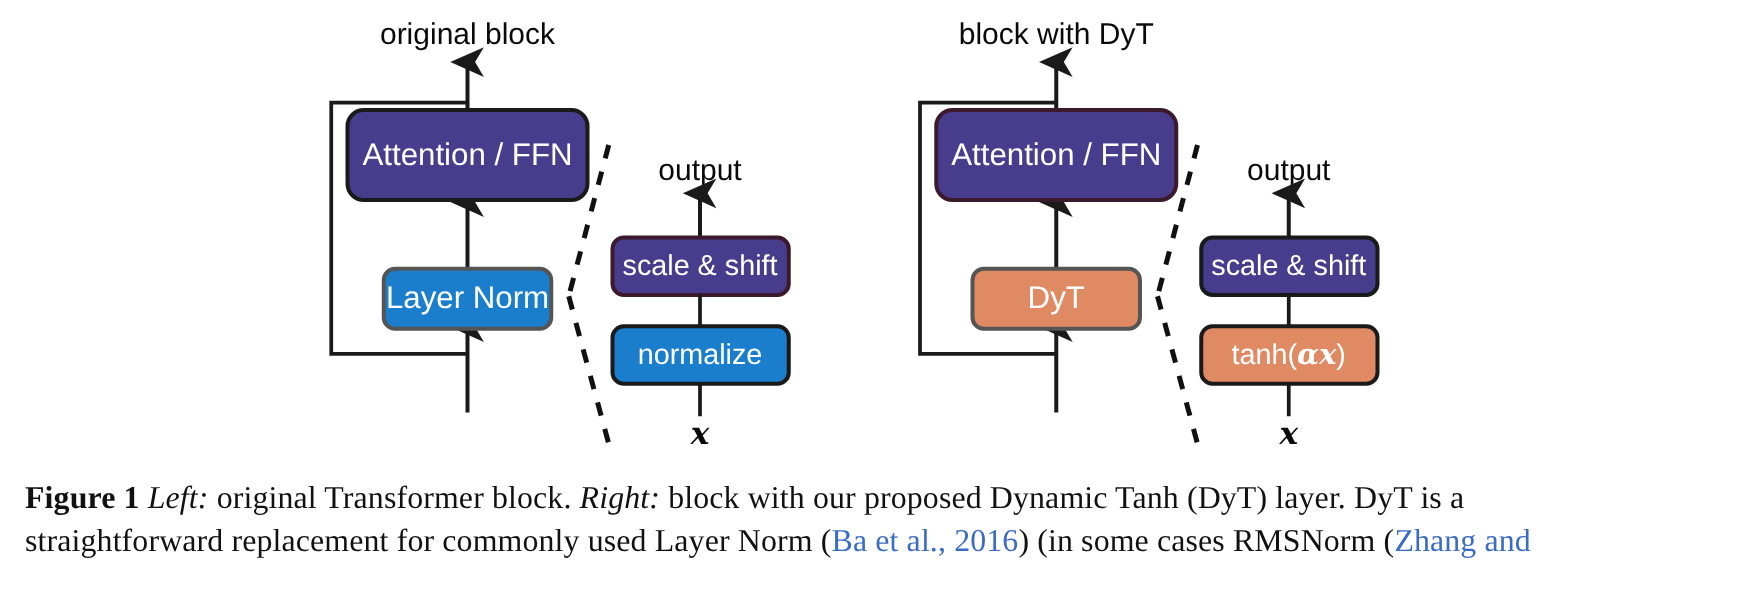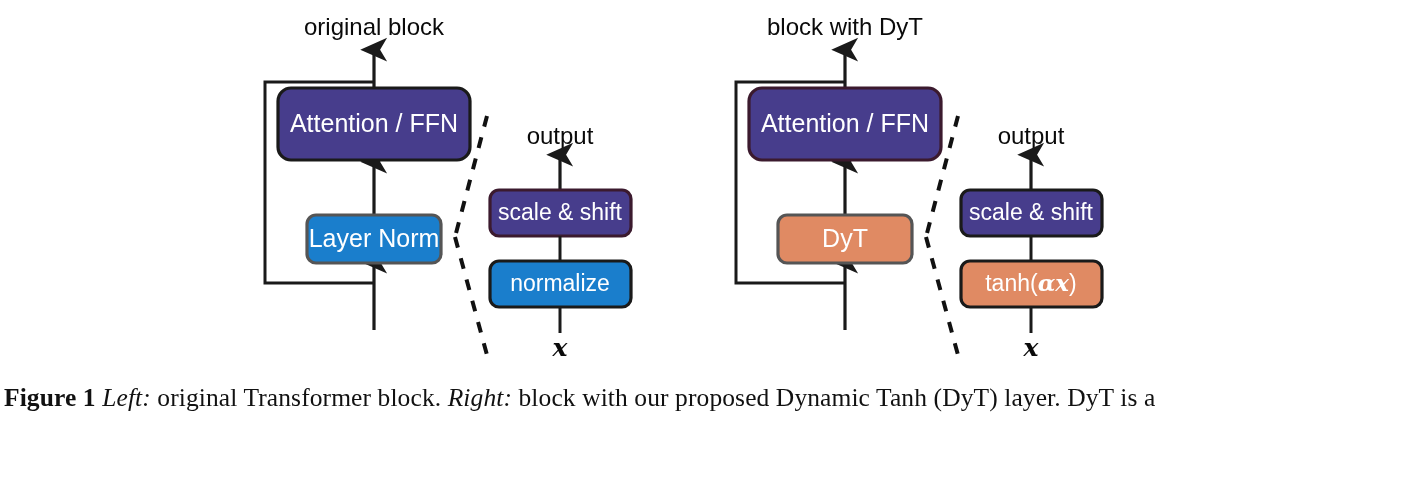--- a/index.html
+++ b/index.html
@@ -71,21 +71,21 @@
     stroke-dasharray: 11 11;
     stroke-linecap: butt;
   }
   .rbox {
     stroke-width: 3.2;
   }
 
   
   #caption {
     position: absolute;
-    left: 0;
+    left: 16px;
     top: 380px;
     width: 1157px;
     font-family: "Liberation Serif", serif;
     font-size: 25.5px;
     line-height: 35px;
     color: #111111;
     text-align: justify;
     letter-spacing: 0.1px;
   }
   #caption .cap-inner {
@@ -178,16 +178,17 @@
       <text class="box-label small" x="1031" y="285"><tspan>tanh(</tspan><tspan font-family="DejaVu Serif, serif" font-style="italic" font-weight="bold">αx</tspan><tspan>)</tspan></text>
 
       <line class="conn-thin" x1="1031" y1="307" x2="1031" y2="333"></line>
       <text class="math-label" x="1031" y="349">x</text>
     </g>
   </svg>
 
   <div id="caption">
     <div class="cap-inner">
       <span class="cap-line"><span class="cap-bold">Figure 1</span><span>&nbsp;</span><span class="cap-it">Left:</span><span> original Transformer block. </span><span class="cap-it">Right:</span><span> block with our proposed Dynamic Tanh (DyT) layer. DyT is a</span></span>
+      <span class="cap-line"><span>straightforward replacement for commonly used Layer Norm (</span><span class="cap-cite">Ba et al., 2016</span><span>) (in some cases RMSNorm (</span><span class="cap-cite">Zhang and</span></span>
     </div>
   </div>
 
 </div>
 
 </body></html>

